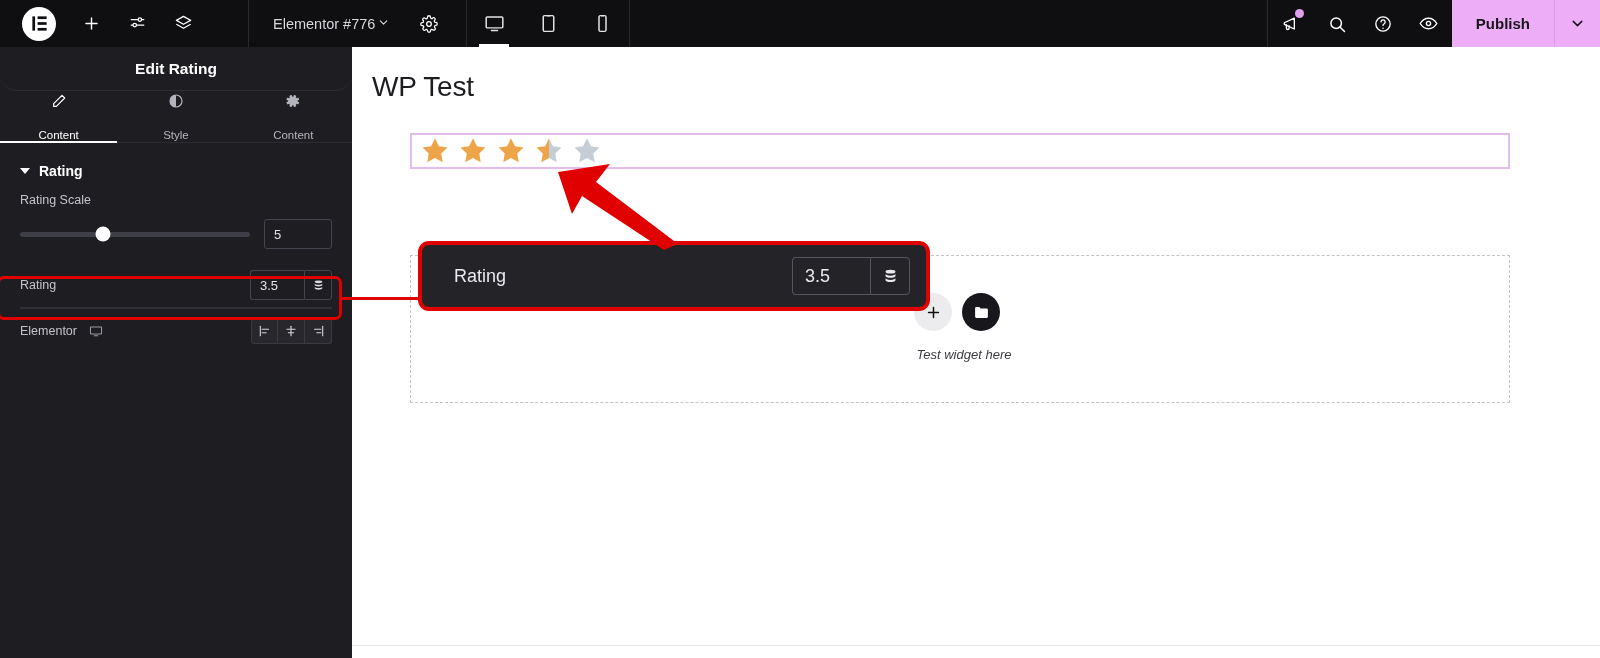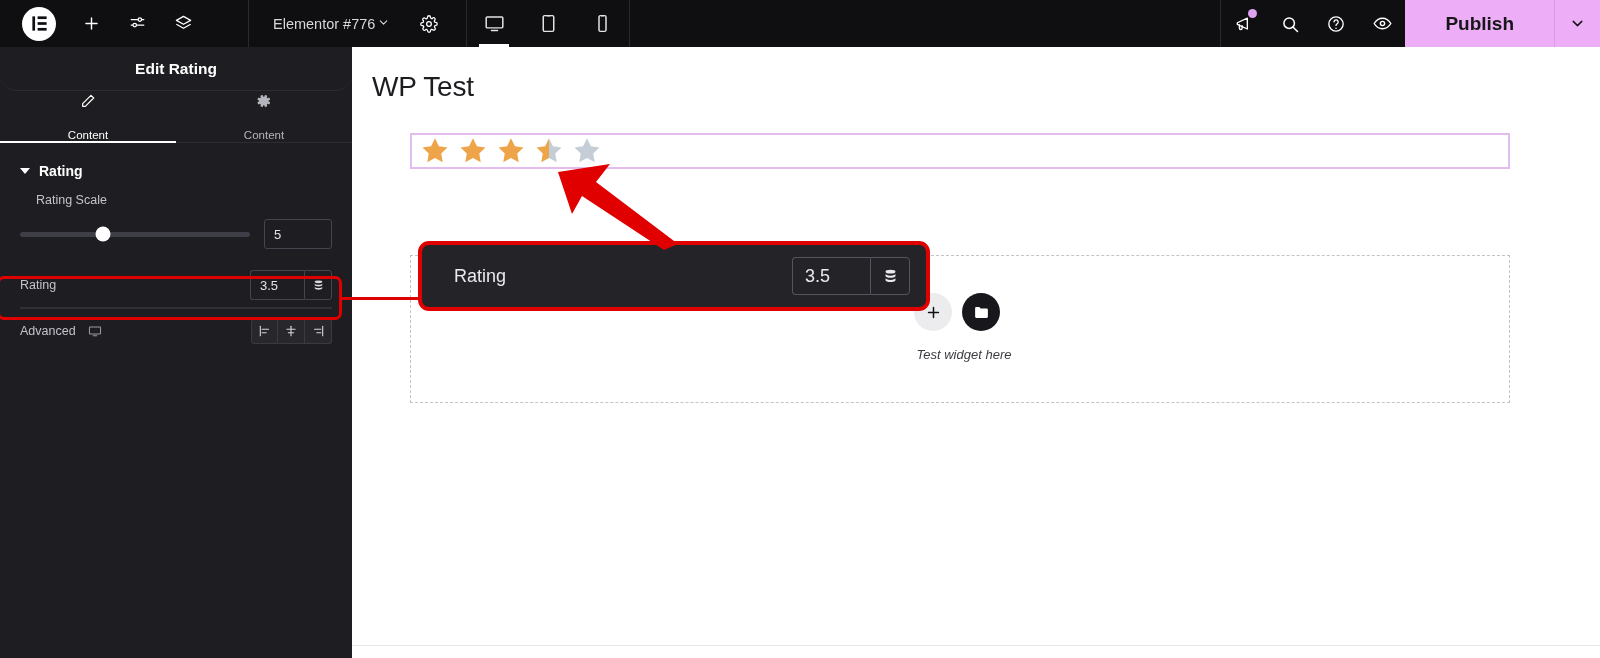--- a/index.html
+++ b/index.html
@@ -62,23 +62,23 @@
     width: 46px; height: 47px; display: flex;
     align-items: center; justify-content: center; color: #ffffff;
     position: relative; cursor: pointer;
   }
   .notif-dot {
     position: absolute; top: 9px; right: 10px;
     width: 9px; height: 9px; border-radius: 50%;
     background: #e0a0f0;
   }
   .publish-btn {
-    height: 47px; padding: 0 40px;
+    height: 47px; padding: 0 24px;
     background: #edadf7; color: #17171a;
-    font-size: 19px; font-weight: 700;
+    font-size: 15px; font-weight: 700;
     display: flex; align-items: center; justify-content: center;
     cursor: pointer;
   }
   .publish-caret {
     width: 46px; height: 47px; background: #edadf7; color: #17171a;
     display: flex; align-items: center; justify-content: center;
     border-left: 1px solid #dd9ae8; cursor: pointer;
   }
 
   
@@ -112,21 +112,21 @@
     color: #ffffff; font-size: 14px; font-weight: 700;
     cursor: pointer;
   }
   .caret-down {
     width: 0; height: 0;
     border-left: 5px solid transparent; border-right: 5px solid transparent;
     border-top: 6px solid #ffffff;
   }
 
   .ctrl-label { color: #c3c3cb; font-size: 12.5px; }
-  .ctrl-block { padding: 0 36px; }
+  .ctrl-block { padding: 0 20px; }
 
   .slider-row { display: flex; align-items: center; gap: 14px; padding: 12px 20px 0 20px; }
   .slider-track {
     position: relative; flex: 1; height: 5px;
     background: #3e3e47; border-radius: 3px;
   }
   .slider-handle {
     position: absolute; top: 50%; left: 36%;
     width: 15px; height: 15px; border-radius: 50%;
     background: #ffffff; transform: translate(-50%, -50%);
@@ -400,20 +400,29 @@
     <div class="panel-title">Edit Rating</div>
 
     <div class="tabs">
       <div class="tab active">
         <span class="tab-ico">
           <svg width="16" height="16" viewBox="0 0 24 24" fill="none" stroke="currentColor" stroke-width="1.8" stroke-linejoin="round">
             <path d="M16.5 3.5l4 4L8 20H4v-4L16.5 3.5z"></path>
           </svg>
         </span>
         <span>Content</span>
+      </div>
+      <div class="tab">
+        <span class="tab-ico">
+          <svg width="16" height="16" viewBox="0 0 24 24">
+            <circle cx="12" cy="12" r="9" fill="none" stroke="currentColor" stroke-width="1.8"></circle>
+            <path d="M12 3a9 9 0 000 18z" fill="currentColor"></path>
+          </svg>
+        </span>
+        <span>Style</span>
       </div>
       <div class="tab">
         <span class="tab-ico">
           <svg width="16" height="16" viewBox="0 0 24 24" fill="currentColor">
             <path d="M12 8.2a3.8 3.8 0 100 7.6 3.8 3.8 0 000-7.6zm0 5.9a2.1 2.1 0 110-4.2 2.1 2.1 0 010 4.2z"></path>
             <path d="M20.6 13.4l-1.7-.6a7.1 7.1 0 000-1.6l1.7-.6a.9.9 0 00.5-1.2l-.8-1.9a.9.9 0 00-1.2-.5l-1.7.7a7 7 0 00-1.2-1.1l.5-1.8a.9.9 0 00-.6-1.1l-2-.6a.9.9 0 00-1.1.6l-.5 1.8a7 7 0 00-1.6 0l-.5-1.8a.9.9 0 00-1.1-.6l-2 .6a.9.9 0 00-.6 1.1l.5 1.8a7 7 0 00-1.2 1.1l-1.7-.7a.9.9 0 00-1.2.5l-.8 1.9a.9.9 0 00.5 1.2l1.7.6a7.1 7.1 0 000 1.6l-1.7.6a.9.9 0 00-.5 1.2l.8 1.9a.9.9 0 001.2.5l1.7-.7c.37.42.77.79 1.2 1.1l-.5 1.8a.9.9 0 00.6 1.1l2 .6a.9.9 0 001.1-.6l.5-1.8a7 7 0 001.6 0l.5 1.8a.9.9 0 001.1.6l2-.6a.9.9 0 00.6-1.1l-.5-1.8c.43-.31.83-.68 1.2-1.1l1.7.7a.9.9 0 001.2-.5l.8-1.9a.9.9 0 00-.5-1.2z"></path>
           </svg>
         </span>
         <span>Content</span>
       </div>
@@ -448,21 +457,21 @@
       </span>
     </div>
 
     <div class="hr"></div>
 
 
     <div class="hr"></div>
 
     <div class="ctrl-row">
       <span style="display:flex;align-items:center;gap:12px;">
-        <span class="ctrl-label">Advanced</span>
+        <span class="ctrl-label">Elementor</span>
         <span style="color:#9a9aa4;display:flex;">
           <svg width="14" height="14" viewBox="0 0 24 24" fill="none" stroke="currentColor" stroke-width="1.8" stroke-linejoin="round">
             <rect x="2.5" y="5" width="19" height="12" rx="1.2"></rect>
             <path d="M9 20h6" stroke-linecap="round"></path>
           </svg>
         </span>
       </span>
       <span class="btn-group align-group">
         <span class="grp-btn">
           <svg width="14" height="14" viewBox="0 0 24 24" fill="none" stroke="currentColor" stroke-width="1.9" stroke-linecap="round">

